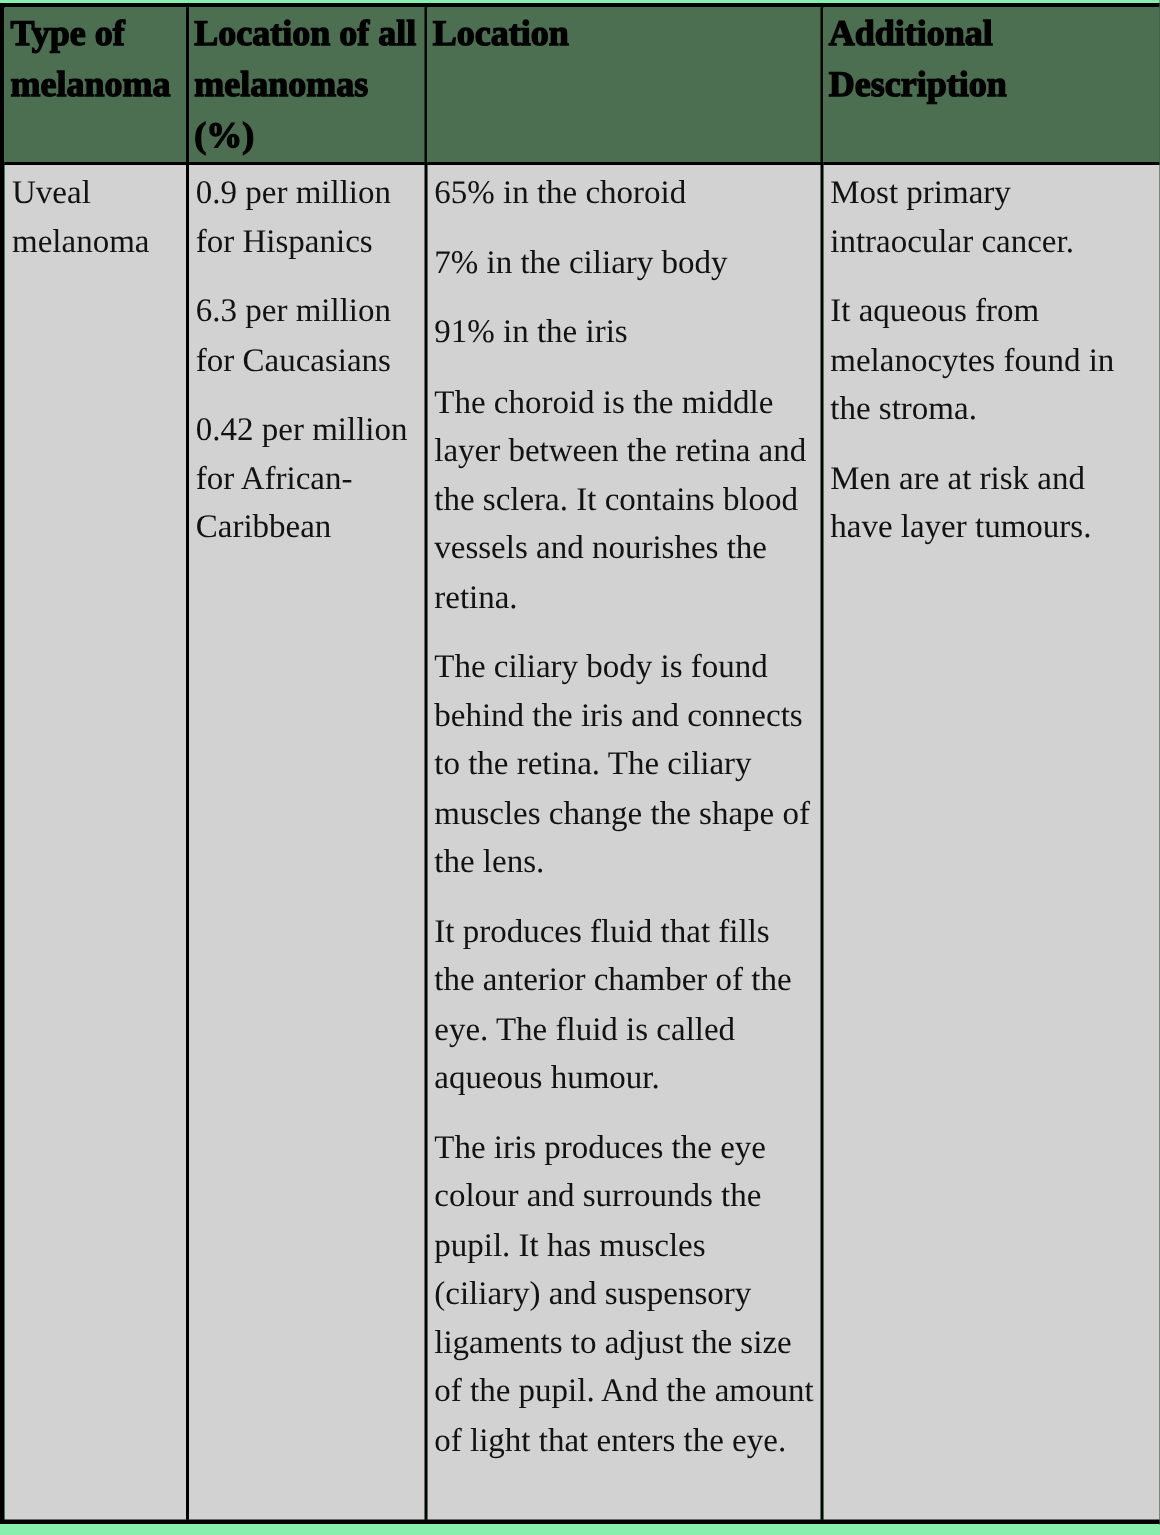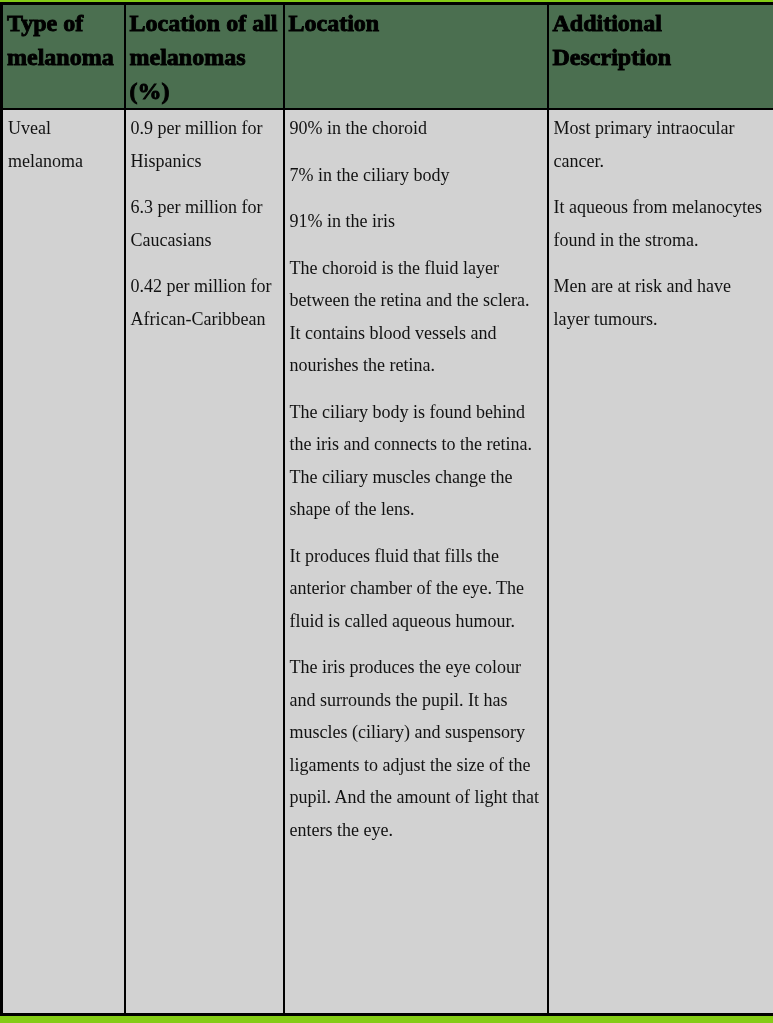--- a/index.html
+++ b/index.html
@@ -9,21 +9,21 @@
     height: 1023px;
     background: #4b6f50;
     font-family: "Liberation Serif", "DejaVu Serif", serif;
     color: #121212;
     overflow: hidden;
   }
   .page {
     position: relative;
     width: 773px;
     height: 1023px;
-    background: #84cc16;
+    background: #86efac;
   }
   table.melanoma-table {
     position: absolute;
     top: 2px;
     left: 0;
     width: 773px;
     border-collapse: collapse;
     table-layout: fixed;
     border: 3px solid #000;
   }
@@ -38,21 +38,21 @@
     font-weight: bold;
     font-size: 24px;
     line-height: 34px;
     padding: 1px 3px 0 4px;
     color: #000;
     -webkit-text-stroke: 0.9px #000;
     height: 99px;
   }
   tbody td {
     background: #d2d2d2;
-    font-size: 18px;
+    font-size: 22px;
     line-height: 32.5px;
     padding: 2px 4px 2px 5px;
     height: 899px;
   }
   .para {
     margin: 0 0 14px 0;
   }
   .para:last-child {
     margin-bottom: 0;
   }
@@ -80,24 +80,24 @@
       <tr>
         <td>
           <p class="para">Uveal melanoma</p>
         </td>
         <td>
             <p class="para">0.9 per million for Hispanics</p>
             <p class="para">6.3 per million for Caucasians</p>
             <p class="para">0.42 per million for African-Caribbean</p>
           </td>
         <td>
-            <p class="para">90% in the choroid</p>
+            <p class="para">65% in the choroid</p>
             <p class="para">7% in the ciliary body</p>
             <p class="para">91% in the iris</p>
-            <p class="para">The choroid is the fluid layer between the retina and the sclera. It contains blood vessels and nourishes the retina.</p>
+            <p class="para">The choroid is the middle layer between the retina and the sclera. It contains blood vessels and nourishes the retina.</p>
             <p class="para">The ciliary body is found behind the iris and connects to the retina. The ciliary muscles change the shape of the lens.</p>
             <p class="para">It produces fluid that fills the anterior chamber of the eye. The fluid is called aqueous humour.</p>
             <p class="para">The iris produces the eye colour and surrounds the pupil. It has muscles (ciliary) and suspensory ligaments to adjust the size of the pupil. And the amount of light that enters the eye.</p>
           </td>
         <td>
             <p class="para">Most primary intraocular cancer.</p>
             <p class="para">It aqueous from melanocytes found in the stroma.</p>
             <p class="para">Men are at risk and have layer tumours.</p>
           </td>
       </tr>

